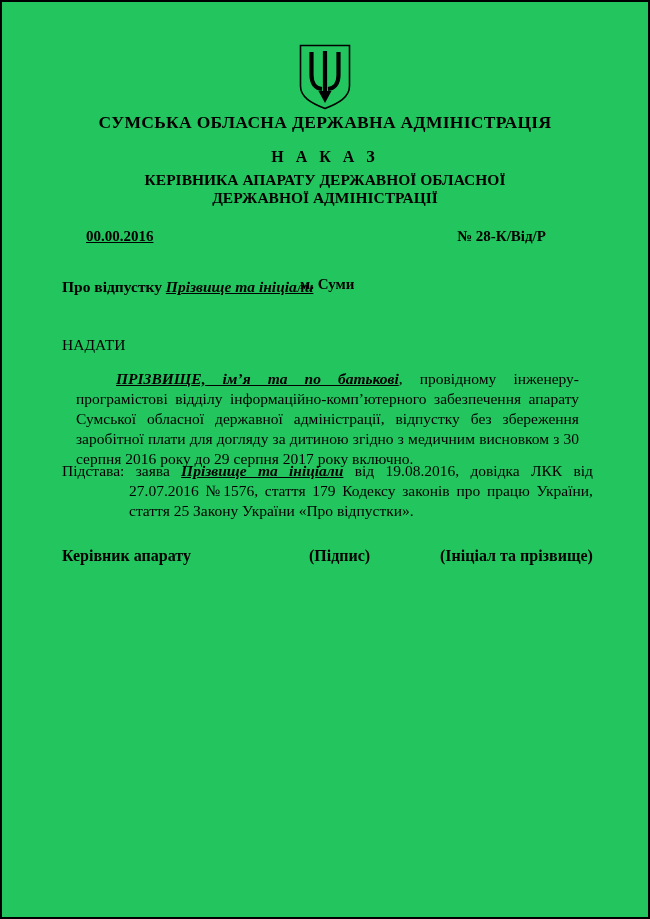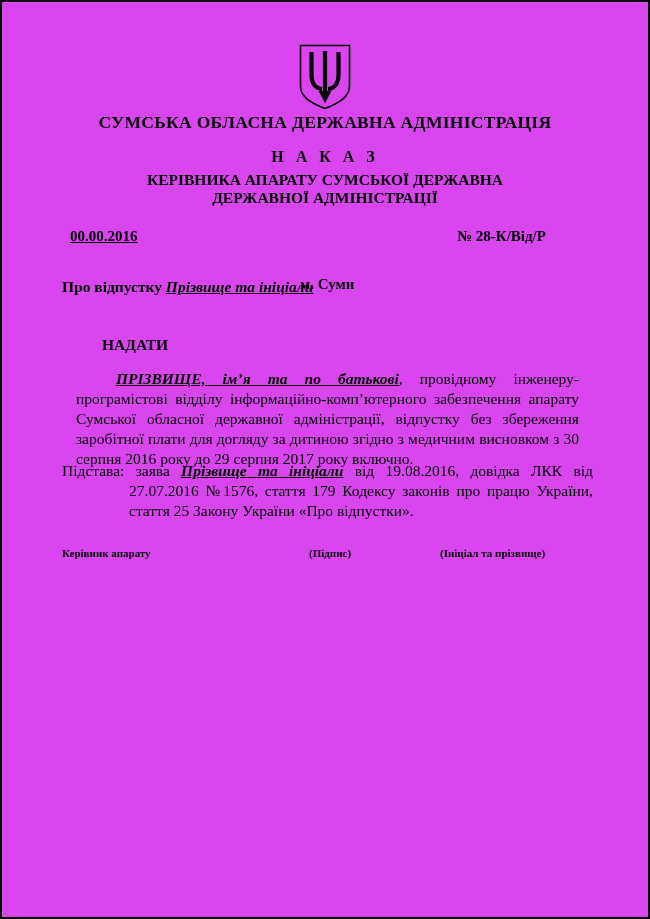--- a/index.html
+++ b/index.html
@@ -5,21 +5,21 @@
   html, body {
     margin: 0;
     padding: 0;
     background: #ffffff;
   }
   .page {
     position: relative;
     width: 650px;
     height: 919px;
     box-sizing: border-box;
-    background: #d946ef;
+    background: #22c55e;
     border: 2px solid #000000;
     font-family: "Liberation Serif", "DejaVu Serif", serif;
     color: #000000;
     overflow: hidden;
   }
   .coat {
     position: absolute;
     top: 42px;
     left: 50%;
     transform: translateX(-50%);
@@ -60,21 +60,21 @@
     position: absolute;
     top: 226px;
     left: 0;
     right: 0;
     height: 22px;
     font-weight: bold;
     font-size: 15px;
   }
   .meta-date {
     position: absolute;
-    left: 68px;
+    left: 84px;
     text-decoration: underline;
     text-align: right;
   }
   .meta-place {
     position: absolute;
     left: 298px;
     margin-top: 48px;
   }
   .meta-number {
     position: absolute;
@@ -94,22 +94,21 @@
   }
   .body-block {
     position: absolute;
     top: 333px;
     left: 60px;
     width: 531px;
     font-size: 15.5px;
     line-height: 20px;
   }
   .resolution {
-    font-weight: bold;
-    margin-left: 40px;
+    font-weight: normal;
   }
   .body-text {
     margin: 14px;
     text-align: justify;
     text-indent: 40px;
   }
   .basis {
     position: absolute;
     top: 459px;
     left: 60px;
@@ -122,21 +121,21 @@
     font-size: 15.5px;
     line-height: 20px;
   }
   .signature-row {
     position: absolute;
     top: 545px;
     left: 0;
     right: 0;
     height: 22px;
     font-weight: bold;
-    font-size: 11px;
+    font-size: 16px;
   }
   .sig-position { position: absolute; left: 60px; }
   .sig-sign     { position: absolute; left: 307px; }
   .sig-name     { position: absolute; left: 438px; }
 </style>
 </head>
 <body>
 
 <div class="page">
 
@@ -150,21 +149,21 @@
       </g>
       <path d="M26 59 L19.5 47 L32.5 47 Z" fill="#000000"></path>
     </svg>
   </div>
 
   <div class="org-name">СУМСЬКА ОБЛАСНА ДЕРЖАВНА АДМІНІСТРАЦІЯ</div>
 
   <div class="doc-type">Н А К А З</div>
 
   <div class="doc-subtitle">
-    <div>КЕРІВНИКА АПАРАТУ СУМСЬКОЇ ДЕРЖАВНА</div>
+    <div>КЕРІВНИКА АПАРАТУ ДЕРЖАВНОЇ ОБЛАСНОЇ</div>
     <div>ДЕРЖАВНОЇ АДМІНІСТРАЦІЇ</div>
   </div>
 
   <div class="meta-row">
     <span class="meta-date">00.00.2016</span>
     <span class="meta-place">м. Суми</span>
     <span class="meta-number">№ 28-К/Від/Р</span>
   </div>
 
   <div class="subject"><span>Про відпустку </span><span class="name-ph">Прізвище та ініціали</span></div>

